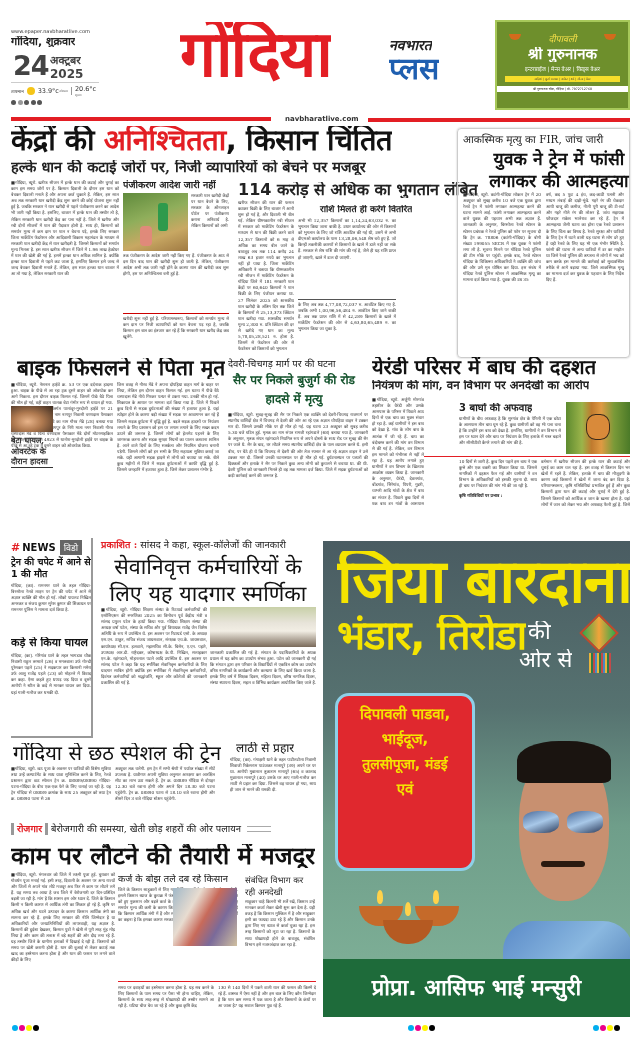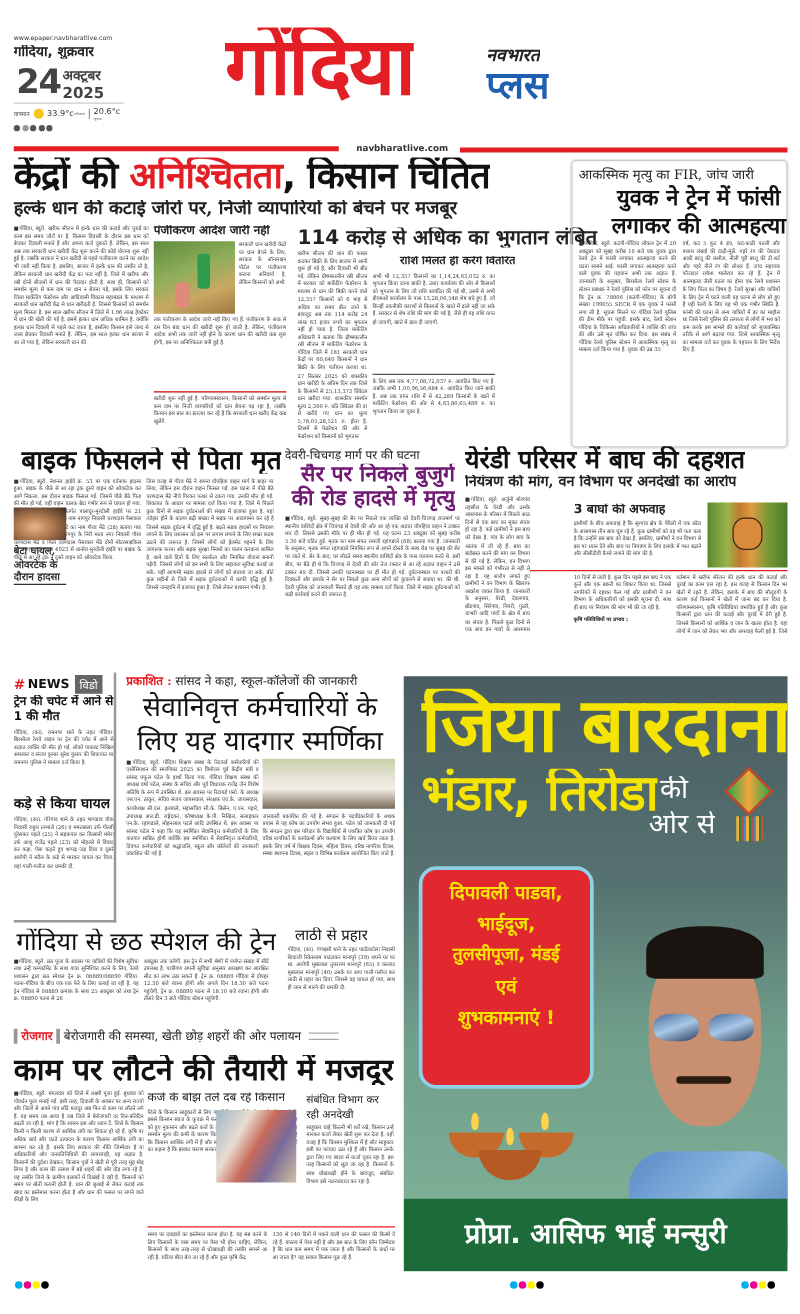--- a/index.html
+++ b/index.html
@@ -41,20 +41,29 @@
     <span style="width:5px;height:5px;border-radius:50%;background:#999;"></span>
     <span style="width:5px;height:5px;border-radius:50%;background:#555;"></span>
     <span style="width:5px;height:5px;border-radius:50%;background:#555;"></span>
     <span style="width:5px;height:5px;border-radius:50%;background:#555;"></span>
   </div>
 
   <div class="abs hd" style="left:180px;top:22px;font-size:64px;color:#e31e24;letter-spacing:-2px;">गोंदिया</div>
   <div class="abs hd" style="left:389px;top:38px;font-size:14px;color:#222;font-style:italic;">नवभारत</div>
   <div class="abs hd" style="left:389px;top:54px;font-size:30px;color:#1f5fb0;">प्लस</div>
 
+  <div class="abs" style="left:495px;top:20px;width:135px;height:90px;background:#6e8f2c;border:2px solid #a7c85a;color:#fff;text-align:center;">
+    <div class="abs" style="left:12px;top:12px;width:12px;height:6px;border-radius:0 0 6px 6px;background:#d36b1c;"></div>
+    <div class="abs" style="right:12px;top:12px;width:12px;height:6px;border-radius:0 0 6px 6px;background:#d36b1c;"></div>
+    <div style="font-family:'DejaVu Serif',serif;font-style:italic;font-size:9px;color:#f9e24a;margin-top:10px;">दीपावली</div>
+    <div class="hd" style="font-size:15px;margin-top:2px;">श्री गुरुनानक</div>
+    <div style="font-size:5.5px;margin-top:3px;">इन्टरप्राईज | मेन्स वेअर | किड्स वेअर</div>
+    <div style="font-size:3px;background:#f5de2b;color:#333;margin:3px 8px 0;padding:1px 0;">साड़ियां | कुर्ता पजामा | जाकेट | शर्ट | जीन्स | बेल्ट</div>
+    <div style="font-size:3.2px;background:#fff;color:#222;margin-top:4px;padding:1px 0;">श्री गुरुनानक चौक, गोंदिया | मो. 7972712768</div>
+  </div>
 </div>
 
 <div class="abs redline" style="left:11px;top:117px;width:260px;height:4px;"></div>
 <div class="abs" style="left:285px;top:115px;font-size:7px;color:#333;font-weight:bold;">navbharatlive.com</div>
 <div class="abs redline" style="left:368px;top:118px;width:262px;height:4px;"></div>
 
 <div class="abs hd" style="left:11px;top:126px;font-size:29px;color:#111;letter-spacing:-0.5px;">
   <span>केंद्रों की </span><span style="color:#e31e24;">अनिश्चितता</span><span>, किसान चिंतित</span>
 </div>
 <div class="abs hd" style="left:11px;top:160px;font-size:14.5px;color:#222;font-family:'DejaVu Serif',serif;">हल्के धान की कटाई जोरों पर, निजी व्यापारियों को बेचने पर मजबूर</div>
@@ -85,21 +94,21 @@
 <div class="abs body-text" style="left:546px;top:192px;width:78px;height:160px;">वर्ष, कद 5 फुट 4 इंच, कद-काठी पतली और मध्यम लंबाई की दाढ़ी-मूंछें. गहरे रंग की चेकदार आधी बाजू की कमीज, नीली पूरी बाजू की टी-शर्ट और गहरे नीले रंग की लोअर हैं. जांच सहायक फौजदार राकेश भालेराव कर रहे हैं. ट्रेन में आत्महत्या जैसी घटना का होना एक रेलवे प्रशासन के लिए चिंता का विषय है. रेलवे सुरक्षा और यात्रियों के लिए ट्रेन में घटने वाली यह घटना से लोग डरे हुए हैं यही रेलवे के लिए यह भी एक गंभीर स्थिति है. फांसी की घटना से अन्य यात्रियों में डर का माहौल था जिसे रेलवे पुलिस की तत्परता से लोगों में भय को कम करके इस मामले की कार्रवाई को सुव्यवस्थित तरीके से आगे बढ़ाया गया. जिसे आकस्मिक मृत्यु का मामला दर्ज कर युवक के पहचान के लिए निर्देश दिए हैं.</div>
 
 <div class="abs hd" style="left:17px;top:358px;font-size:21px;color:#111;">बाइक फिसलने से पिता मृत</div>
 <div class="abs body-text" style="left:11px;top:382px;width:102px;height:120px;text-indent:0;">■गोंदिया, ब्यूरो. नेशनल हाईवे क्र. 53 पर एक दर्दनाक हादसा हुआ. बाइक के पीछे से आ रहा ट्रक दूसरे वाहन को ओवरटेक कर आगे निकला. इस दौरान बाइक फिसल गई. जिसमें पीछे बैठे पिता की मौत हो गई, वहीं वाहन चालक बेटा गंभीर रूप से घायल हो गया. यह हादसा देवरी थाना अंतर्गत पालांदूर-मुरदोली हाईवे पर 21 अक्टूबर को हुआ. मृतक का नाम नागपुर निवासी चरणदास पैसाकार मेंढे (50) है और घायल बेटे का नाम गौरव मेंढे (28) बताया गया है. पुलिस ने बताया कि, नागपुर के निरी माता नगर निवासी गौरव चरणदास मेंढे व पिता चरणदास पैसाकार मेंढे दोनों मोटरसाइकिल क्र. एमएच 35-एएस 4923 से धानोरा-मुरदोली हाईवे पर बाइक के पीछे से आ रहे ट्रक ने दूसरे वाहन को ओवरटेक किया.</div>
 <div class="abs img" style="left:11px;top:406px;width:42px;height:26px;background:radial-gradient(ellipse at 40% 60%,#e8b48a 0%,#b07a50 40%,#3a2a20 100%);"></div>
 <div class="abs hd" style="left:11px;top:435px;width:44px;font-size:8px;line-height:10.5px;color:#333;white-space:normal;font-family:'DejaVu Serif',serif;">बेटा घायल, ओवरटेक के दौरान हादसा</div>
 <div class="abs" style="left:11px;top:467px;width:42px;height:1px;background:#333;"></div>
 <div class="abs body-text" style="left:117px;top:382px;width:102px;height:120px;">जिस वजह से गौरव मेंढे ने अपना दोपहिया वाहन मार्ग के बाहर पर लिया, लेकिन इस दौरान वाहन फिसल गई. इस घटना में पीछे बैठे चरणदास मेंढे नीचे गिरकर पत्थर से टकरा गया. उनकी मौत हो गई. शिकायत के आधार पर मामला दर्ज किया गया है. जिले में पिछले कुछ दिनों से सड़क दुर्घटनाओं की संख्या में इजाफा हुआ है. यहां त्योहार होने के कारण बढ़ी संख्या में सड़क पर आवागमन कर रहे हैं जिससे सड़क दुर्घटना में वृद्धि हुई है. बढ़ते सड़क हादसों पर नियंत्रण लगाने के लिए प्रशासन को इस पर लगाम लगाने के लिए सख्त कदम उठाने की जरूरत है. जिसमें लोगों को हेलमेट पहनने के लिए जागरूक करना और सड़क सुरक्षा नियमों का पालन करवाना शामिल है. आने वाले दिनों के लिए सतर्कता और नियमित योजना बनानी पड़ेगी. जिससे लोगों को इन सभी के लिए सहायता सुविधा कराई जा सके. यहीं आगामी सड़क हादसे से लोगों को बचाया जा सके. बीते कुछ महीनों से जिले में सड़क दुर्घटनाओं में काफी वृद्धि हुई है. जिससे जनहानि में इजाफा हुआ है. जिसे लेकर प्रशासन गंभीर है.</div>
 
 <div class="abs" style="left:228px;top:357px;font-size:9.5px;font-family:'DejaVu Serif',serif;color:#222;white-space:nowrap;">देवरी-चिचगड़ मार्ग पर की घटना</div>
-<div class="abs hd" style="left:224px;top:371px;width:140px;font-size:17px;line-height:19px;color:#701a75;white-space:normal;text-align:right;">सैर पर निकले बुजुर्ग की रोड हादसे में मृत्यु</div>
+<div class="abs hd" style="left:224px;top:371px;width:140px;font-size:12px;line-height:19px;color:#14532d;white-space:normal;text-align:center;">सैर पर निकले बुजुर्ग की रोड हादसे में मृत्यु</div>
 <div class="abs body-text" style="left:228px;top:412px;width:140px;height:92px;">■गोंदिया, ब्यूरो. सुबह-सुबह की सैर पर निकले एक व्यक्ति को देवरी-चिचगड़ राजमार्ग पर स्थानीय वाशिंदों क्षेत्र में चिचगड़ से देवरी की ओर आ रहे एक अज्ञात चौपहिया वाहन ने टक्कर मार दी. जिससे उसकी मौके पर ही मौत हो गई. यह घटना 23 अक्टूबर को सुबह करीब 5.30 बजे घटित हुई. मृतक का नाम संपत रामजी रहांगडाले (68) बताया गया है. जानकारी के अनुसार, मृतक संपत रहांगडाले नियमित रूप से अपने दोस्तों के साथ रोड पर सुबह की सैर पर जाते थे. सैर के बाद, घर लौटते समय स्थानीय वाशिंदों क्षेत्र के पास व्यायाम करते थे. इसी बीच, पर बैठे ही थे कि चिचगड़ से देवरी की ओर तेज रफ्तार से आ रहे अज्ञात वाहन ने उसे टक्कर मार दी. जिससे उनकी घटनास्थल पर ही मौत हो गई. दुर्घटनास्थल पर पत्थरों की दिक्कतों और इलाके ने सैर पर निकले कुछ अन्य लोगों को कुचलने से बचाया था. की थी. देवरी पुलिस को जानकारी मिलते ही वह तक मामला दर्ज किया. जिले में सड़क दुर्घटनाओं को कड़ी कार्रवाई करने की जरूरत है.</div>
 
 <div class="abs hd" style="left:372px;top:357px;font-size:20px;color:#111;">येरंडी परिसर में बाघ की दहशत</div>
 <div class="abs hd" style="left:372px;top:380px;font-size:11.5px;color:#222;font-family:'DejaVu Serif',serif;">नियंत्रण की मांग, वन विभाग पर अनदेखी का आरोप</div>
 <div class="abs body-text" style="left:372px;top:397px;width:52px;height:108px;">■गोंदिया, ब्यूरो. अर्जुनी मोरगांव तहसील के येरंडी और उसके आसपास के परिसर में पिछले आठ दिनों से एक बाघ का मुक्त संचार हो रहा है. कई ग्रामीणों ने इस बाघ को देखा है. गांव के लोग बाघ के आतंक में जी रहे हैं. बाघ का बंदोबस्त करने की मांग वन विभाग से की गई है. लेकिन, वन विभाग इस मामले को गंभीरता से नहीं ले रहा है. यह आरोप लगाते हुए ग्रामीणों ने वन विभाग के खिलाफ आक्रोश व्यक्त किया है. जानकारी के अनुसार, येरंडी, देवलगांव, बोंडगांव, सिरेगांव, पिपरी, गुढरी, चाभरी आदि गांवों के क्षेत्र में बाघ का संचार है. पिछले कुछ दिनों से एक बाघ इन गांवों के आसपास घूम रहा है. 22 अक्टूबर को सुबह 5 बजे यह बाघ येरंडी गांव के पास कुछ ग्रामीणों ने देखा. बाघ खेत की ओर जा रहा था. तीन दिन पहले भी इसी बाघ को ग्रामीणों ने कुंभीटोला-येरंडी मार्ग पर टहलते हुए देखा था. इस बाघ का आतंक पिछले</div>
 <div class="abs hd" style="left:459px;top:403px;font-size:10px;color:#222;">3 बाघों की अफवाह</div>
 <div class="abs body-text" style="left:459px;top:416px;width:102px;height:36px;">ग्रामीणों के बीच अफवाह है कि सुरगांव क्षेत्र के पेरिली में एक छोटा के आसपास तीन बाघ घूम रहे हैं. कुछ ग्रामीणों को वह भी पता चला है कि उन्होंने इस बाघ को देखा है. इसलिए, ग्रामीणों ने वन विभाग से इस पर ध्यान देने और बाघ पर नियंत्रण के लिए इलाके में गश्त बढ़ाने और सीसीटीवी कैमरे लगाने की मांग की है.</div>
 <div class="abs img" style="left:566px;top:402px;width:64px;height:52px;background:linear-gradient(90deg,#5d8a2f 0%,#9bb44a 25%,#c07a2e 40%,#e09a43 55%,#7a9a38 75%,#4b7a28 100%);">
   <div style="position:absolute;left:20px;top:12px;width:24px;height:26px;border-radius:40%;background:#d98a3a;border:1px solid #3a2a1a;"></div>
 </div>
@@ -164,21 +173,20 @@
   <div class="abs" style="left:258px;top:72px;width:38px;height:60px;">
     <div style="position:absolute;left:4px;top:6px;width:28px;height:28px;transform:rotate(45deg);background:linear-gradient(45deg,#2ea84a 0%,#f2a43a 50%,#2ea84a 100%);border:2px solid #c24a2a;"></div>
     <div style="position:absolute;left:8px;top:40px;width:22px;height:20px;background:repeating-linear-gradient(90deg,#e8b43a 0 2px,#2e7a4a 2px 4px,#c24a4a 4px 6px,#4a8ac2 6px 8px);"></div>
   </div>
 
   <div class="abs" style="left:12px;top:152px;width:140px;height:178px;background:#e0282e;border:3px solid #8ed0e8;border-radius:14px;text-align:center;padding-top:6px;">
     <div class="hd" style="font-size:15px;color:#f5e400;line-height:25px;">दिपावली पाडवा,</div>
     <div class="hd" style="font-size:15px;color:#f5e400;line-height:25px;">भाईदूज,</div>
     <div class="hd" style="font-size:14px;color:#f5e400;line-height:25px;">तुलसीपूजा, मंडई</div>
     <div class="hd" style="font-size:15px;color:#f5e400;line-height:25px;">एवं</div>
-    <div class="hd" style="font-size:15px;color:#f5e400;line-height:25px;">शुभकामनाएं !</div>
   </div>
 
   <div class="abs" style="left:36px;top:345px;width:100px;height:60px;">
     <div style="position:absolute;left:0;top:20px;width:44px;height:20px;border-radius:0 0 22px 22px;background:#c56a2a;"></div>
     <div style="position:absolute;left:56px;top:20px;width:44px;height:20px;border-radius:0 0 22px 22px;background:#c56a2a;"></div>
     <div style="position:absolute;left:24px;top:34px;width:50px;height:24px;border-radius:0 0 25px 25px;background:#b55a22;"></div>
     <div style="position:absolute;left:18px;top:4px;width:6px;height:14px;border-radius:50% 50% 40% 40%;background:#ffd24a;"></div>
     <div style="position:absolute;left:74px;top:4px;width:6px;height:14px;border-radius:50% 50% 40% 40%;background:#ffd24a;"></div>
     <div style="position:absolute;left:46px;top:16px;width:6px;height:14px;border-radius:50% 50% 40% 40%;background:#ffd24a;"></div>
   </div>

